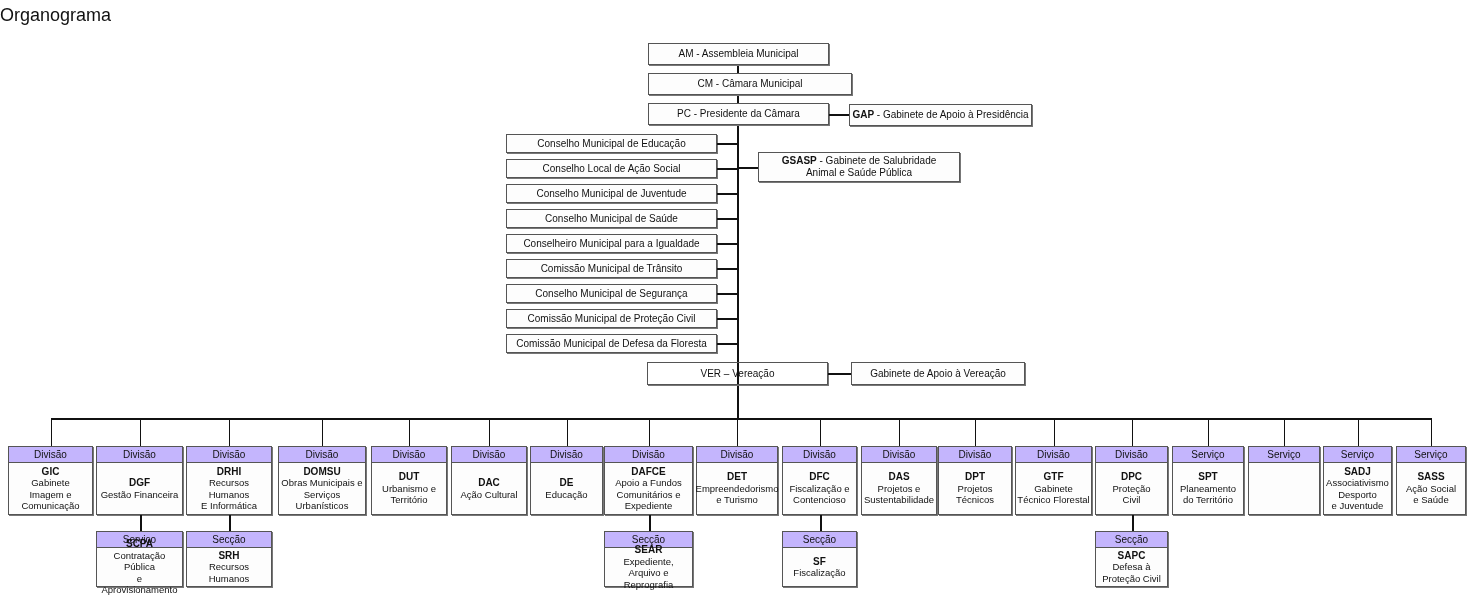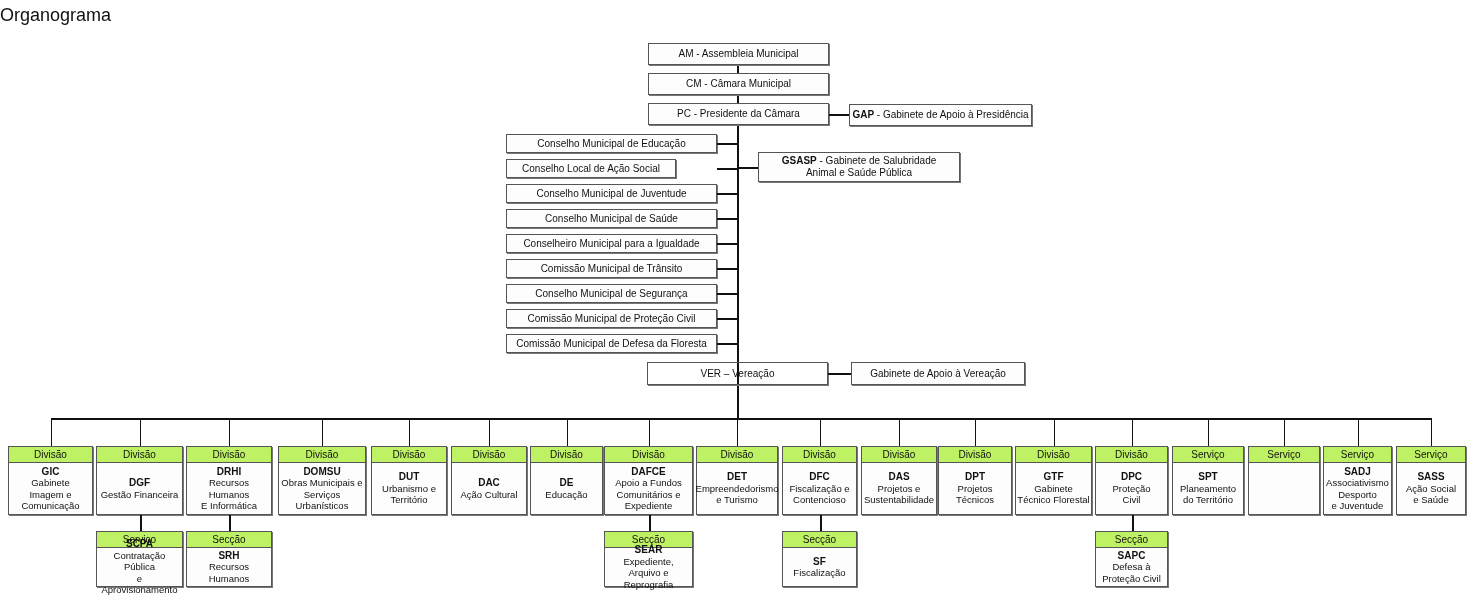--- a/index.html
+++ b/index.html
@@ -9,38 +9,38 @@
            font-size:18px; color:#111; }
   .box { position:absolute; box-sizing:border-box; border:1px solid #555;
          background:#fdfdfd; display:flex; align-items:center; justify-content:center;
          text-align:center; font-size:10px; line-height:12px; color:#111;
          box-shadow:1px 1px 0 #777; }
   .box b { font-weight:bold; }
   .line { position:absolute; background:#111; }
   .unit { position:absolute; box-sizing:border-box; border:1px solid #555;
           background:#fdfdfd; box-shadow:1px 1px 0 #777; font-size:9.5px; line-height:11.5px;
           text-align:center; color:#111; }
-  .unit .hdr { background:#bef264; border-bottom:1px solid #555; height:15px; line-height:15px;
+  .unit .hdr { background:#c4b5fd; border-bottom:1px solid #555; height:15px; line-height:15px;
                font-size:10px; }
   .unit .body { display:flex; flex-direction:column; align-items:center; justify-content:center;
                 position:absolute; left:0; right:0; top:16px; bottom:0; padding:0 1px; }
   .unit .code { font-weight:bold; font-size:10px; }
   .unit .name { white-space:pre-line; }
 </style>
 </head>
 <body>
 
 <div class="title">Organograma</div>
 
 <div class="line" style="left:737px;top:65px;width:2px;height:354px;"></div>
 
 <div class="box" style="left:648px;top:43px;width:181px;height:22px;">
     <span>AM - Assembleia Municipal</span>
   </div>
-<div class="box" style="left:648px;top:73px;width:181px;height:22px;">
+<div class="box" style="left:648px;top:73px;width:204px;height:22px;">
     <span>CM - Câmara Municipal</span>
   </div>
 <div class="box" style="left:648px;top:103px;width:181px;height:22px;">
     <span>PC  - Presidente da Câmara</span>
   </div>
 
 <div class="line" style="left:829px;top:114px;width:20px;height:2px;"></div>
 <div class="box" style="left:849px;top:104px;width:183px;height:22px;">
   <span><b>GAP</b><span> - Gabinete de Apoio à Presidência</span></span>
 </div>
@@ -49,21 +49,21 @@
 <div class="box" style="left:758px;top:152px;width:202px;height:30px;flex-direction:column;">
   <span><b>GSASP</b><span> - Gabinete de Salubridade</span></span>
   <span>Animal e Saúde Pública</span>
 </div>
 
 <div id="councils">
     <div class="box" style="left: 506px; top: 134px; width: 211px; height: 19px;">
       <span>Conselho Municipal de Educação</span>
     </div>
     <div class="line" style="left: 717px; top: 143px; width: 21px; height: 2px;"></div>
-    <div class="box" style="left: 506px; top: 159px; width: 170px; height: 19px;">
+    <div class="box" style="left: 506px; top: 159px; width: 211px; height: 19px;">
       <span>Conselho Local de Ação Social</span>
     </div>
     <div class="line" style="left: 717px; top: 168px; width: 21px; height: 2px;"></div>
     <div class="box" style="left: 506px; top: 184px; width: 211px; height: 19px;">
       <span>Conselho Municipal de Juventude</span>
     </div>
     <div class="line" style="left: 717px; top: 193px; width: 21px; height: 2px;"></div>
     <div class="box" style="left: 506px; top: 209px; width: 211px; height: 19px;">
       <span>Conselho Municipal de Saúde</span>
     </div>

